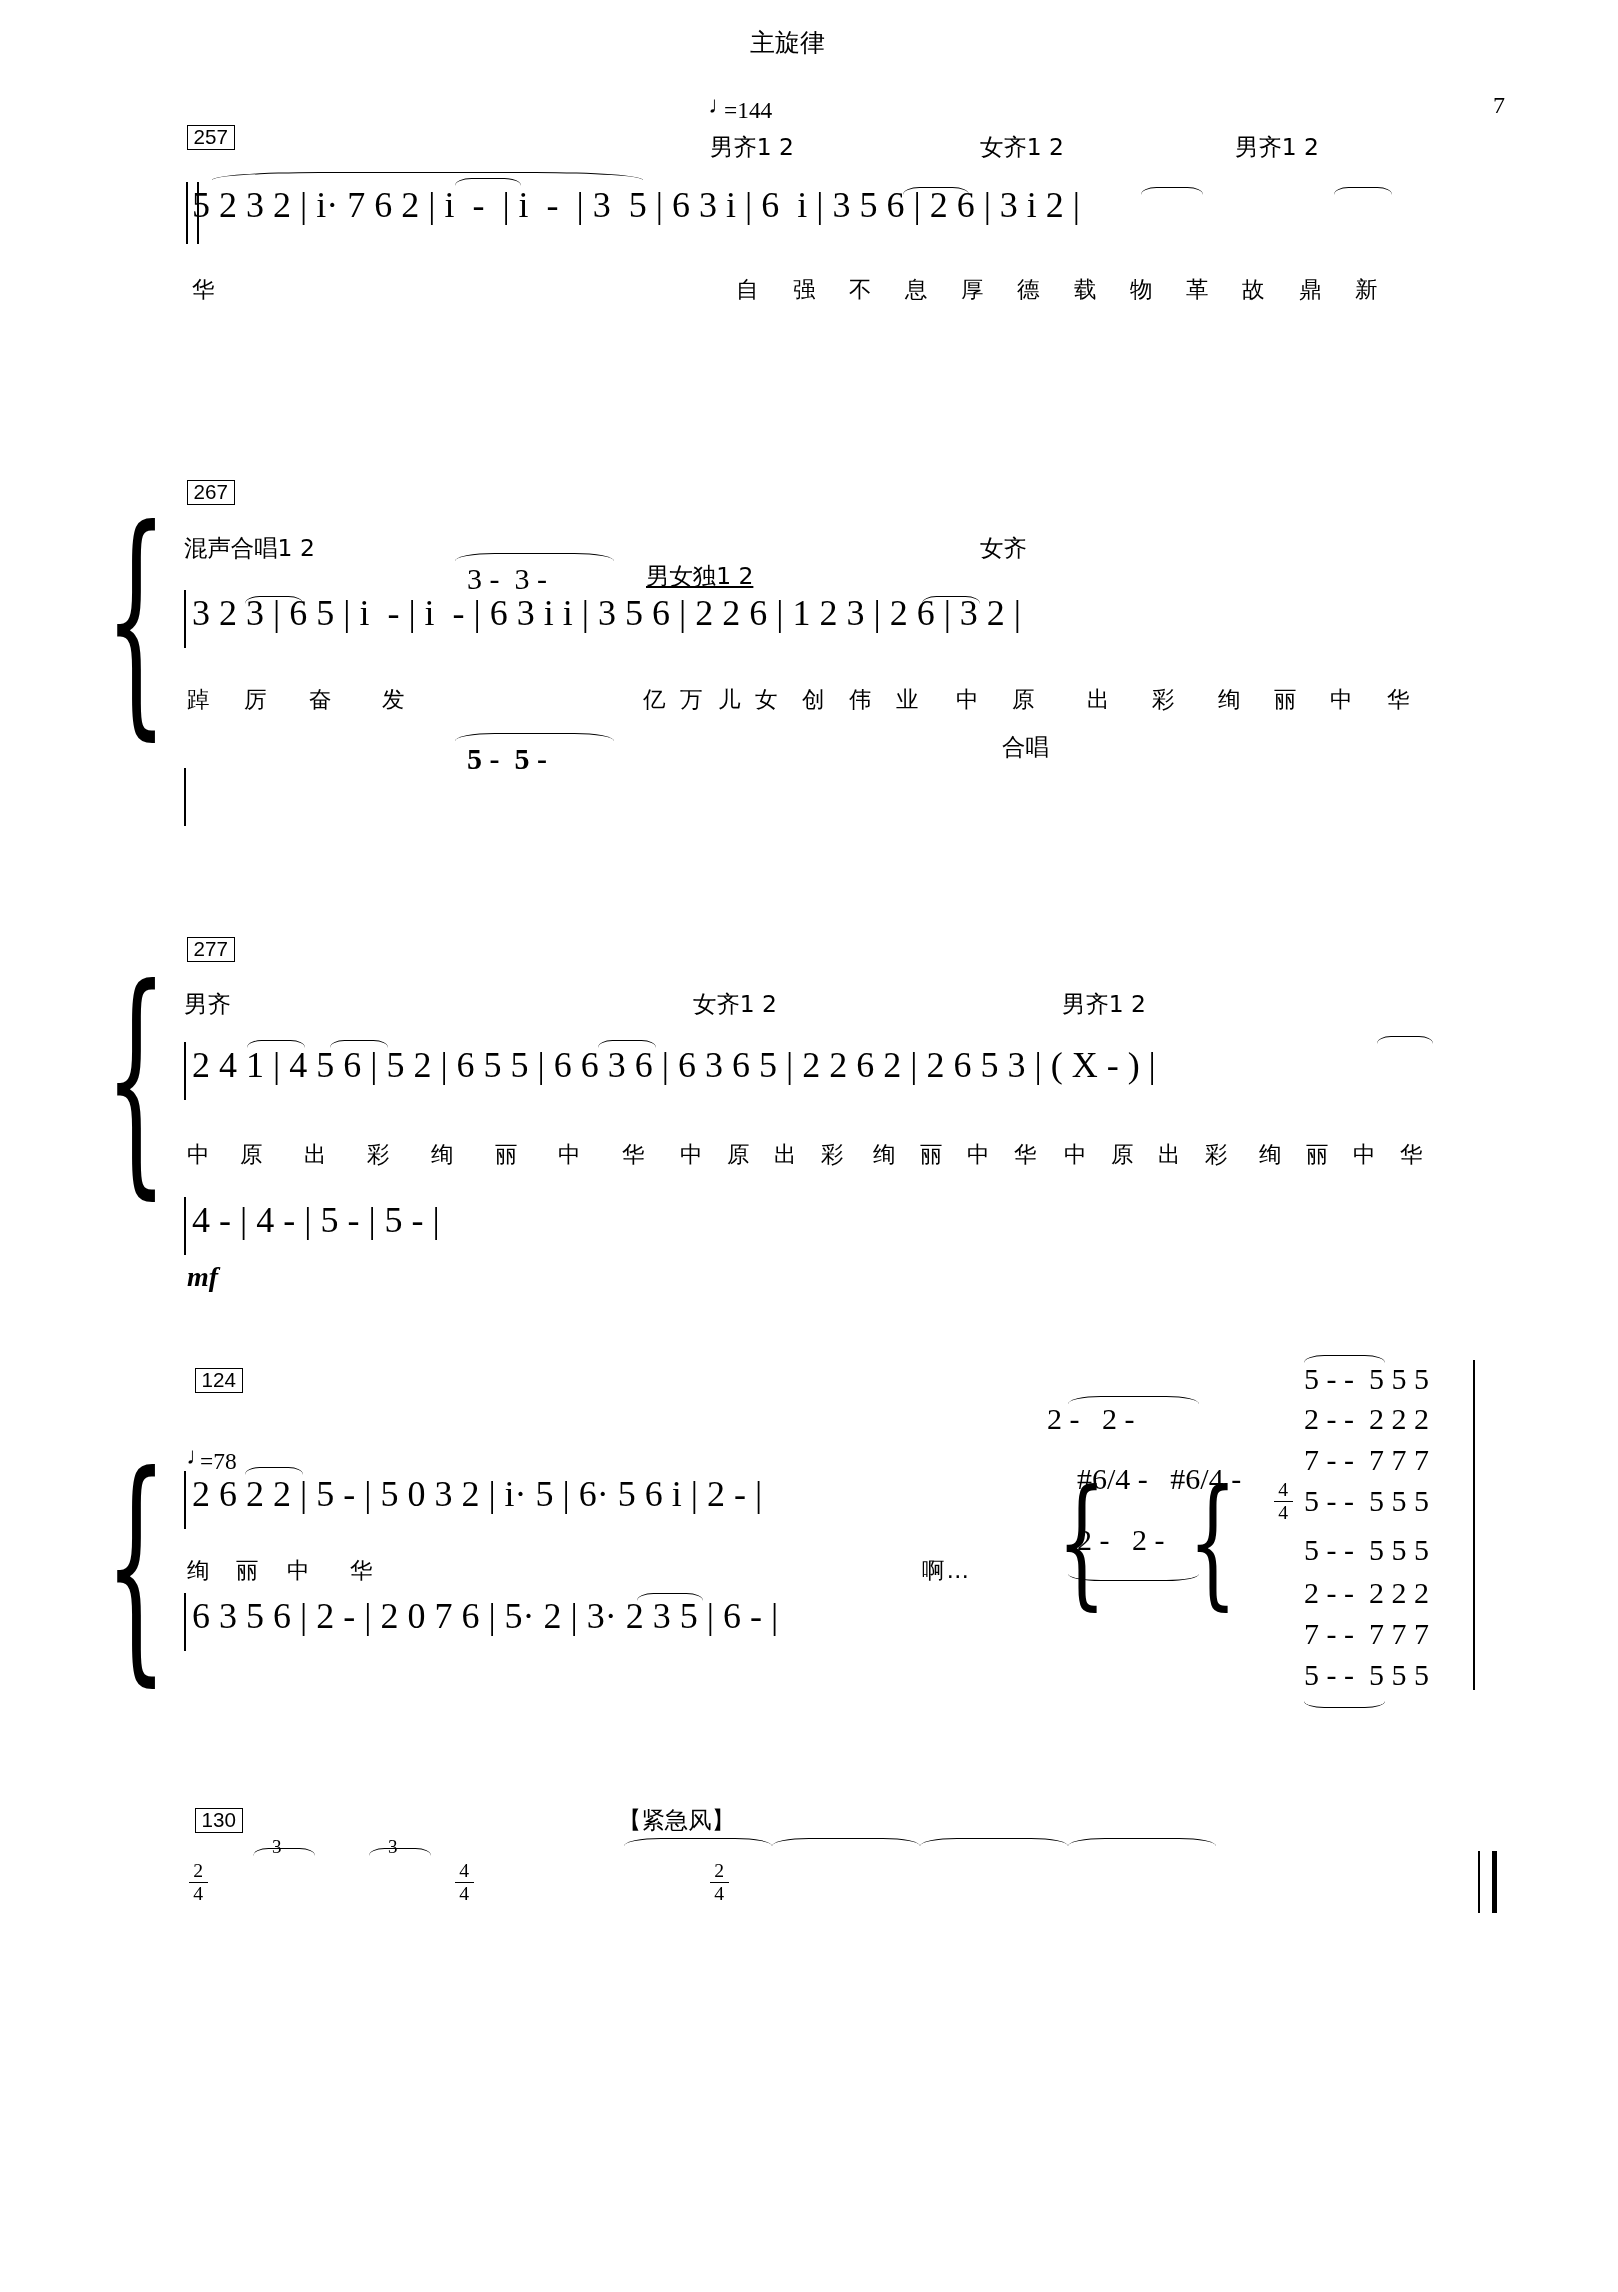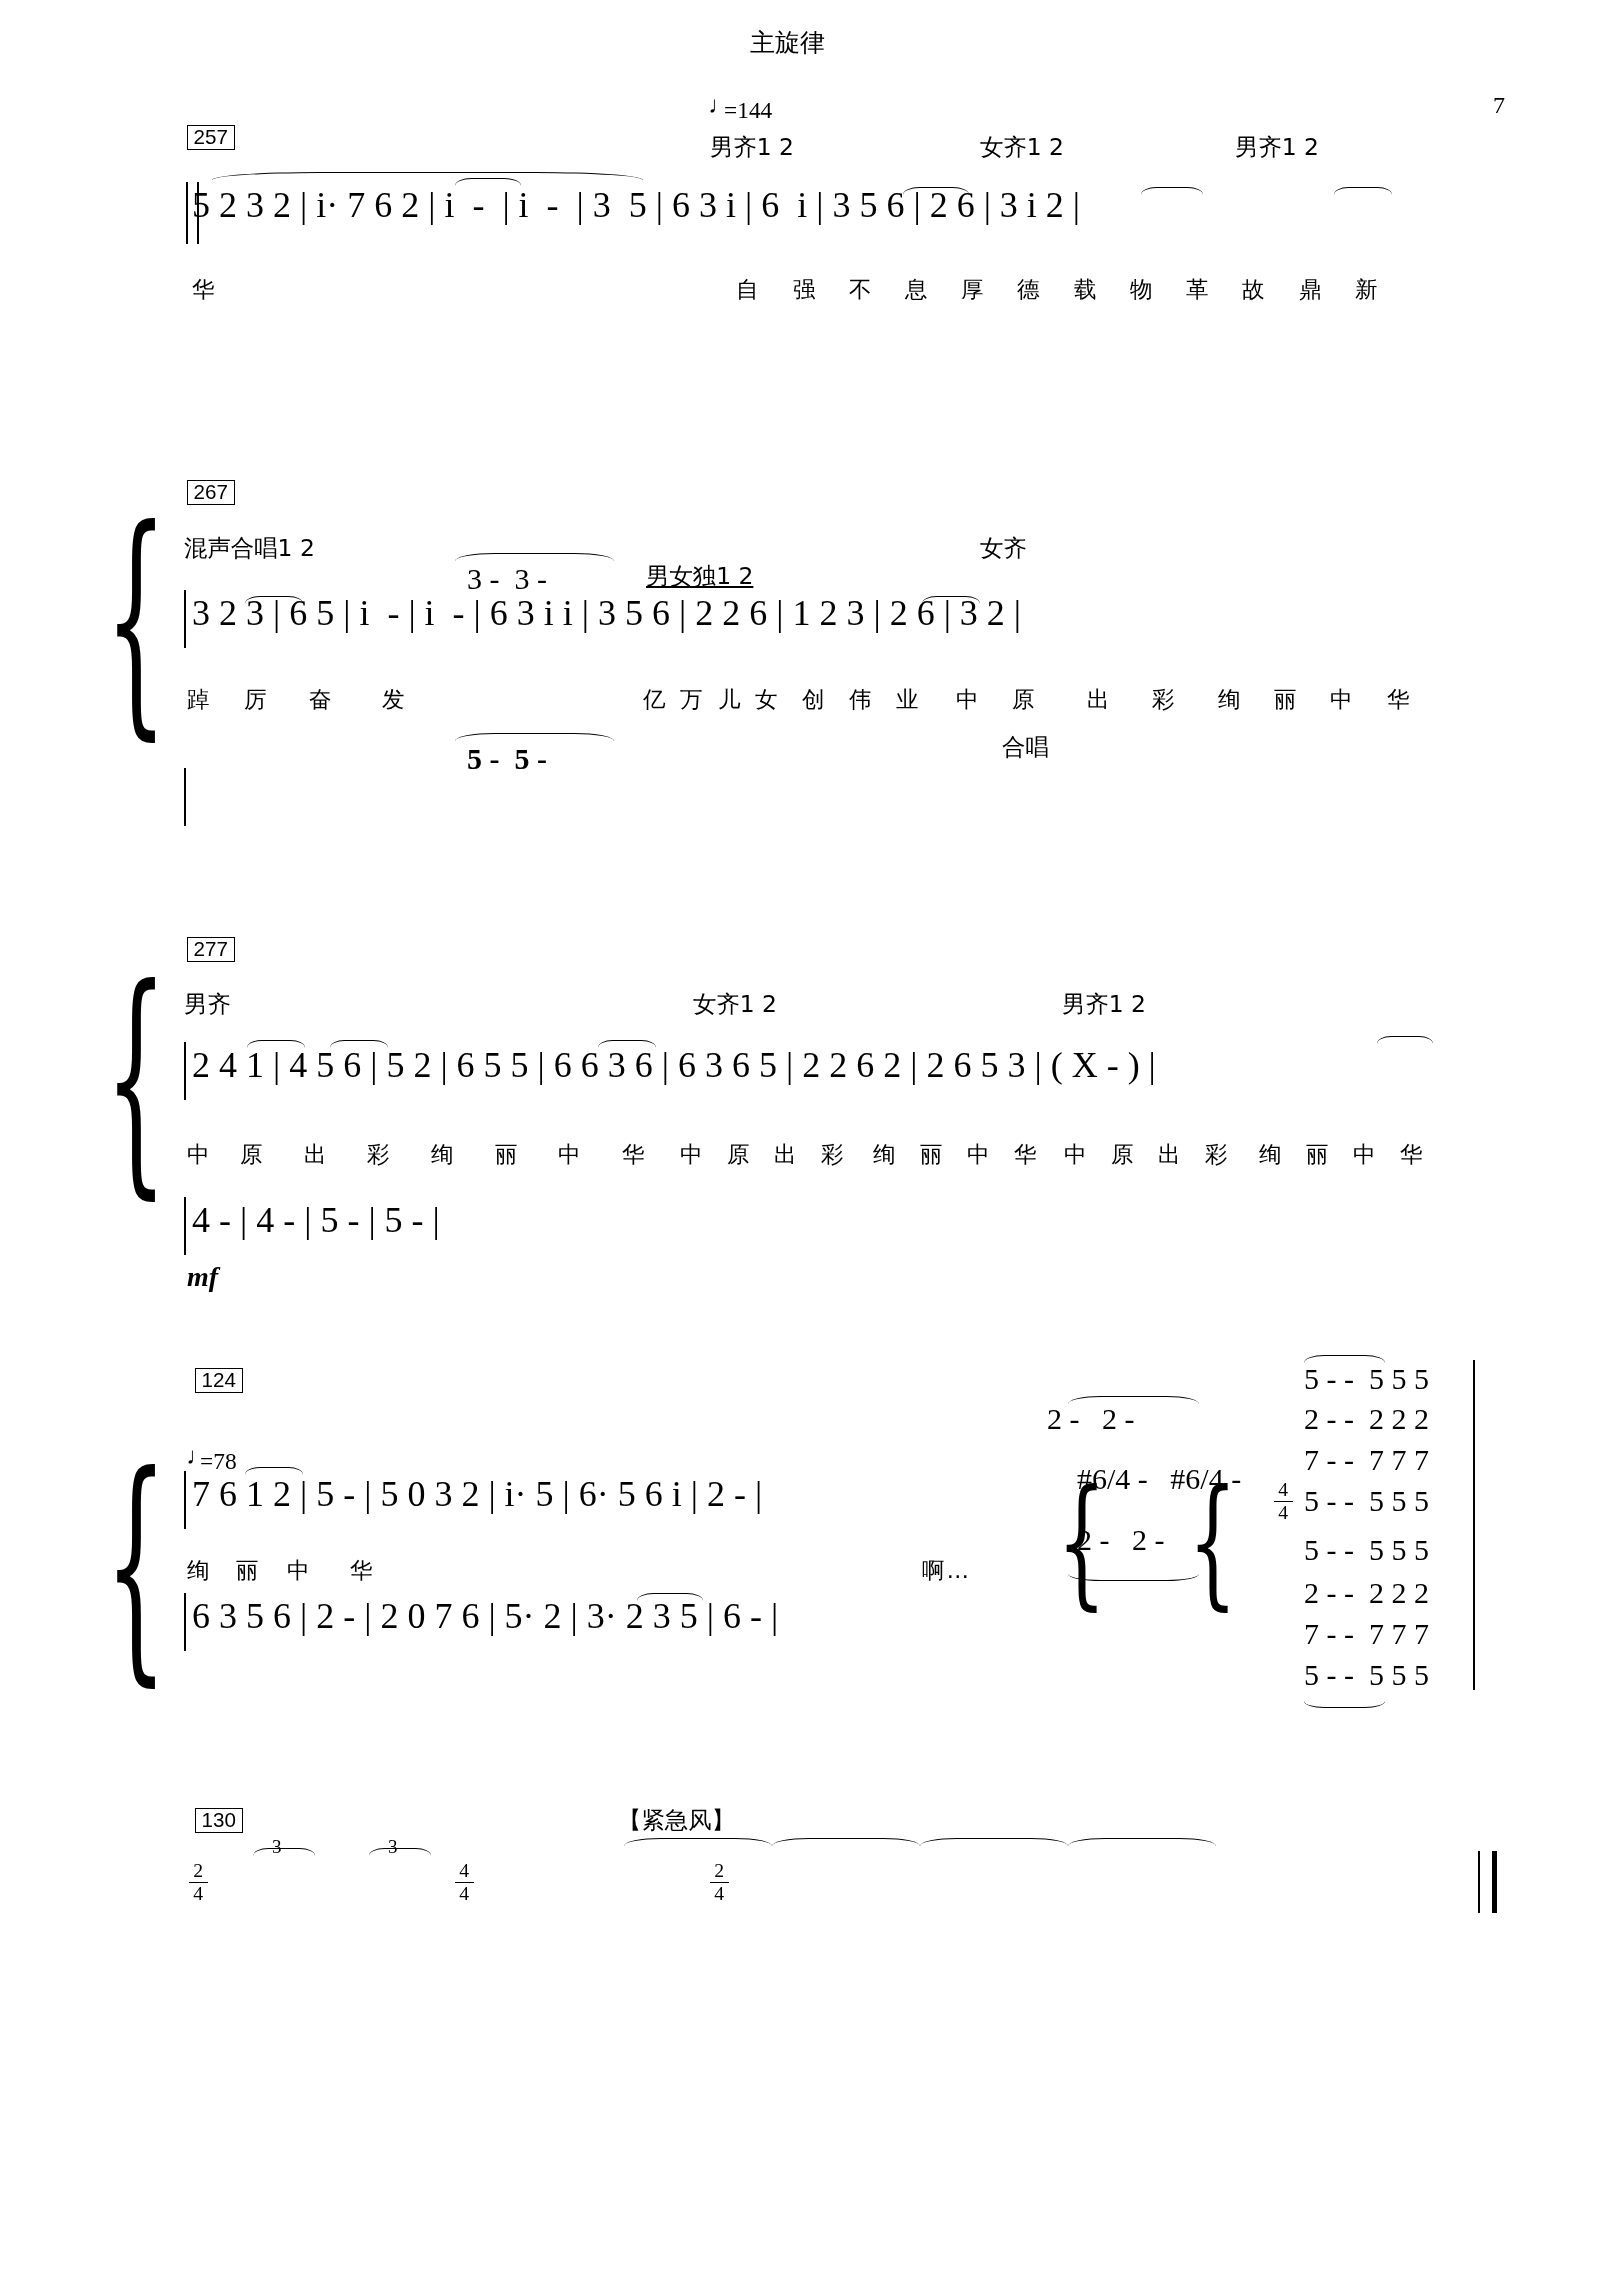--- a/index.html
+++ b/index.html
@@ -215,21 +215,21 @@
   <div class="t notes num" style="left:192px;top:1199px;width:656px;">4 - | 4 - | 5 - | 5 - |</div>
   <div class="t dyn" style="left:187px;top:1261px;">mf</div>
 
   <div class="t mnum" style="left:195px;top:1368px;">124</div>
   <div class="t" style="left:186px;top:1443px;font-size:24px;">♩</div>
   <div class="t tempo num" style="left:200px;top:1448px;">=78</div>
 
   <div class="brace2" style="left:105px;top:1443px;">{</div>
 
   <div class="vline" style="left:184px;top:1471px;height:58px;"></div>
-  <div class="t notes num" style="left:192px;top:1473px;width:843px;">7 6 1 2 | 5 - | 5 0 3 2 | i· 5 | 6· 5 6 i | 2 - |</div>
+  <div class="t notes num" style="left:192px;top:1473px;width:843px;">2 6 2 2 | 5 - | 5 0 3 2 | i· 5 | 6· 5 6 i | 2 - |</div>
   <div class="slur" style="left:245px;top:1467px;width:58px;"></div>
 
   <div class="t lyric cn" style="left:187px;top:1555px;">绚</div>
   <div class="t lyric cn" style="left:236px;top:1555px;">丽</div>
   <div class="t lyric cn" style="left:287px;top:1555px;">中</div>
   <div class="t lyric cn" style="left:350px;top:1555px;">华</div>
   <div class="t lyric cn" style="left:922px;top:1555px;">啊…</div>
 
   <div class="vline" style="left:184px;top:1593px;height:58px;"></div>
   <div class="t notes num" style="left:192px;top:1595px;width:843px;">6 3 5 6 | 2 - | 2 0 7 6 | 5· 2 | 3· 2 3 5 | 6 - |</div>

